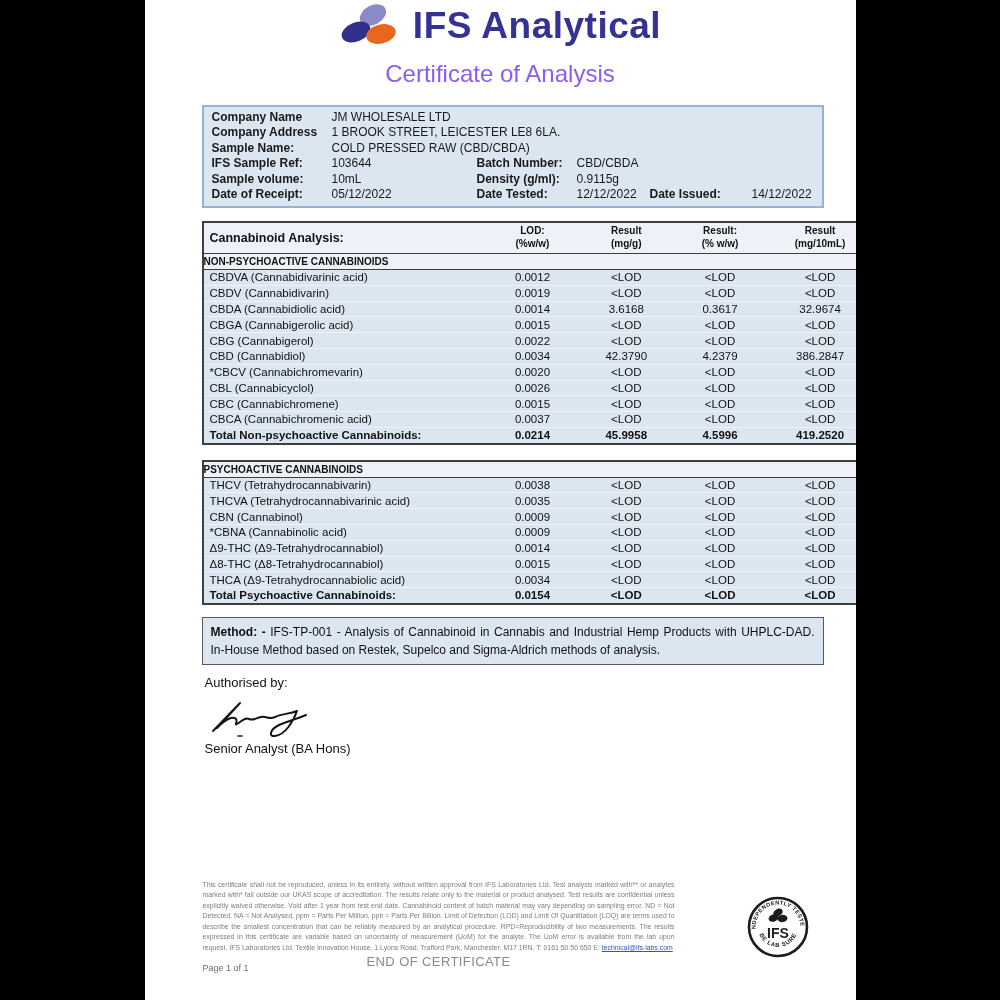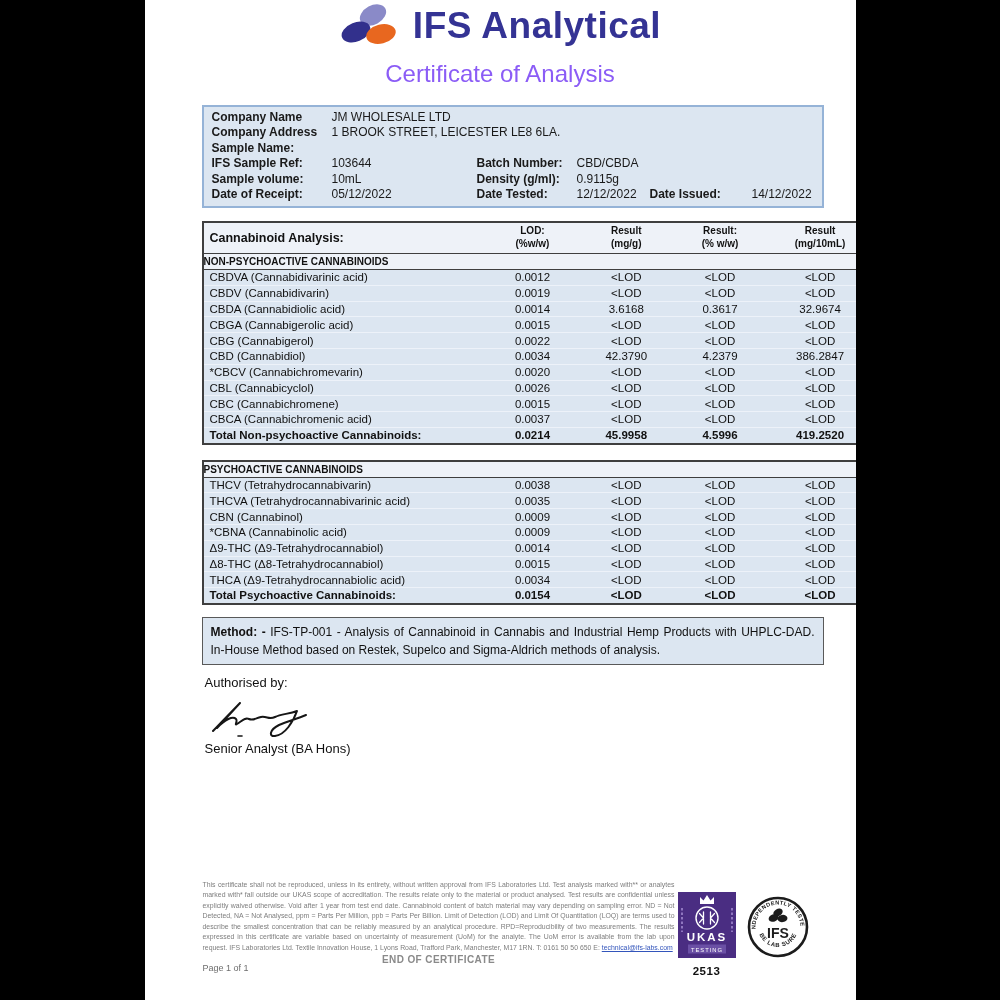--- a/index.html
+++ b/index.html
@@ -44,22 +44,22 @@
 
   
   .auth{margin:10px 0 0 60px;font-size:13px;color:#111;}
   .auth .sig{margin:2px 0 0 4px;}
   .auth .nm{line-height:16px;}
 
   
   .fineprint{position:absolute;left:58px;top:880px;width:472px;font-size:6.9px;line-height:1.52;
              color:#7d7d7d;text-align:justify;margin:0;}
   .fineprint a{color:#3355bb;text-decoration:underline;}
-  .endline{position:absolute;left:58px;top:954px;width:472px;text-align:center;font-size:10px;
-           color:#8a8a8a;letter-spacing:0.4px;font-weight:bold;}
+  .endline{position:absolute;left:58px;top:954px;width:472px;text-align:center;font-size:13px;
+           color:#8a8a8a;letter-spacing:0.4px;}
   .pageno{position:absolute;left:58px;top:963px;font-size:9px;color:#6e6e6e;}
 
   .ukas{position:absolute;left:533px;top:892px;width:58px;text-align:center;}
   .ukas-num{font-size:11.5px;font-weight:bold;color:#111;margin-top:3px;letter-spacing:0.5px;}
   .stamp{position:absolute;left:601px;top:895px;}
 </style>
 </head>
 <body>
 
 <div class="page">
@@ -78,20 +78,21 @@
     <div class="row">
       <span class="lab c-l1">Company Name</span>
       <span class="c-v1 wide">JM WHOLESALE LTD</span>
     </div>
     <div class="row">
       <span class="lab c-l1">Company Address</span>
       <span class="c-v1 wide">1 BROOK STREET, LEICESTER LE8 6LA.</span>
     </div>
     <div class="row">
       <span class="lab c-l1">Sample Name:</span>
+      <span class="c-v1 wide">COLD PRESSED RAW (CBD/CBDA)</span>
     </div>
     <div class="row">
       <span class="lab c-l1">IFS Sample Ref:</span>
       <span class="c-v1">103644</span>
       <span class="lab c-l2">Batch Number:</span>
       <span class="c-v2">CBD/CBDA</span>
     </div>
     <div class="row">
       <span class="lab c-l1">Sample volume:</span>
       <span class="c-v1">10mL</span>
@@ -303,33 +304,20 @@
     <div>Authorised by:</div>
     <svg class="sig" width="100" height="46" viewBox="0 0 100 46">
       <path d="M4 39 L31 11 L8 36 C 16 27 24 24 27 27 C 29 29 25 34 28 32 C 33 29 36 25 40 27 C 44 29 47 26 52 25 C 58 24 60 28 66 25 C 72 22 80 22 88 19 C 84 30 76 43 66 44 C 60 45 60 38 70 33 C 79 29 88 27 97 23" fill="none" stroke="#161616" stroke-width="2" stroke-linecap="round" stroke-linejoin="round"></path>
       <path d="M29 44 l4 0" stroke="#161616" stroke-width="1.6" stroke-linecap="round"></path>
     </svg>
     <div class="nm">Senior Analyst (BA Hons)</div>
   </div>
 
   <p class="fineprint"><span>This certificate shall not be reproduced, unless in its entirety, without written approval from IFS Laboratories Ltd. Test analysis marked with** or analytes marked with* fall outside our UKAS scope of accreditation.  The results relate only to the material or product analysed. Test results are confidential unless explicitly waived otherwise. Void after 1 year from test end date. Cannabinoid content of batch material may vary depending on sampling error. ND = Not Detected, NA = Not Analysed, ppm = Parts Per Million, ppb = Parts Per Billion. Limit of Detection (LOD) and Limit Of Quantitation (LOQ) are terms used to describe the smallest concentration that can be reliably measured by an analytical procedure. RPD=Reproducibility of two measurements. The results expressed in this certificate are variable based on uncertainty of measurement (UoM) for the analyte. The UoM error is available from the lab upon request. IFS Laboratories Ltd. Textile Innovation House, 1 Lyons Road, Trafford Park, Manchester, M17 1RN. T: 0161 50 50 650 E: </span><a href="#">technical@ifs-labs.com</a></p>
 
-  <div class="ukas">
-    <svg width="58" height="66" viewBox="0 0 58 66">
-      <rect x="0" y="0" width="58" height="66" fill="#4a2d82"></rect>
-      <path d="M22 12 L22 5 L25.5 8.5 L29 3 L32.5 8.5 L36 5 L36 12 Z" fill="#fff"></path>
-      <circle cx="29" cy="26" r="11" fill="none" stroke="#fff" stroke-width="1.4"></circle>
-      <path d="M25.5 20 v12 M25.5 26 l-4 -4.5 M25.5 26 l-4 4.5 M32.5 20 v12 M32.5 26 l4 -4.5 M32.5 26 l4 4.5" stroke="#fff" stroke-width="1.3" fill="none" stroke-linecap="round"></path>
-      <path d="M4 16 v24 M54 16 v24" stroke="#8f76bf" stroke-width="2" stroke-dasharray="2.5 2" fill="none"></path>
-      <text x="29" y="48.5" text-anchor="middle" font-family="Liberation Sans, sans-serif" font-size="11.5" font-weight="bold" fill="#fff" letter-spacing="2">UKAS</text>
-      <rect x="10" y="52.5" width="38" height="9" fill="#6b50a5"></rect>
-      <text x="29" y="59.5" text-anchor="middle" font-family="Liberation Sans, sans-serif" font-size="5.8" fill="#fff" letter-spacing="1">TESTING</text>
-    </svg>
-    <div class="ukas-num">2513</div>
-  </div>
 
   <div class="stamp">
     <svg width="64" height="64" viewBox="0 0 64 64">
       <circle cx="32" cy="32" r="29" fill="#fff" stroke="#1c1c1c" stroke-width="2.6"></circle>
       <defs>
         <path id="arcTop" d="M 9.5 32 A 22.5 22.5 0 0 1 54.5 32"></path>
         <path id="arcBot" d="M 12 32 A 20 20 0 0 0 52 32"></path>
       </defs>
       <text font-family="Liberation Sans, sans-serif" font-size="5.6" font-weight="bold" fill="#1c1c1c" letter-spacing="0.4">
         <textPath href="#arcTop" startOffset="50%" text-anchor="middle">INDEPENDENTLY TESTED</textPath>

